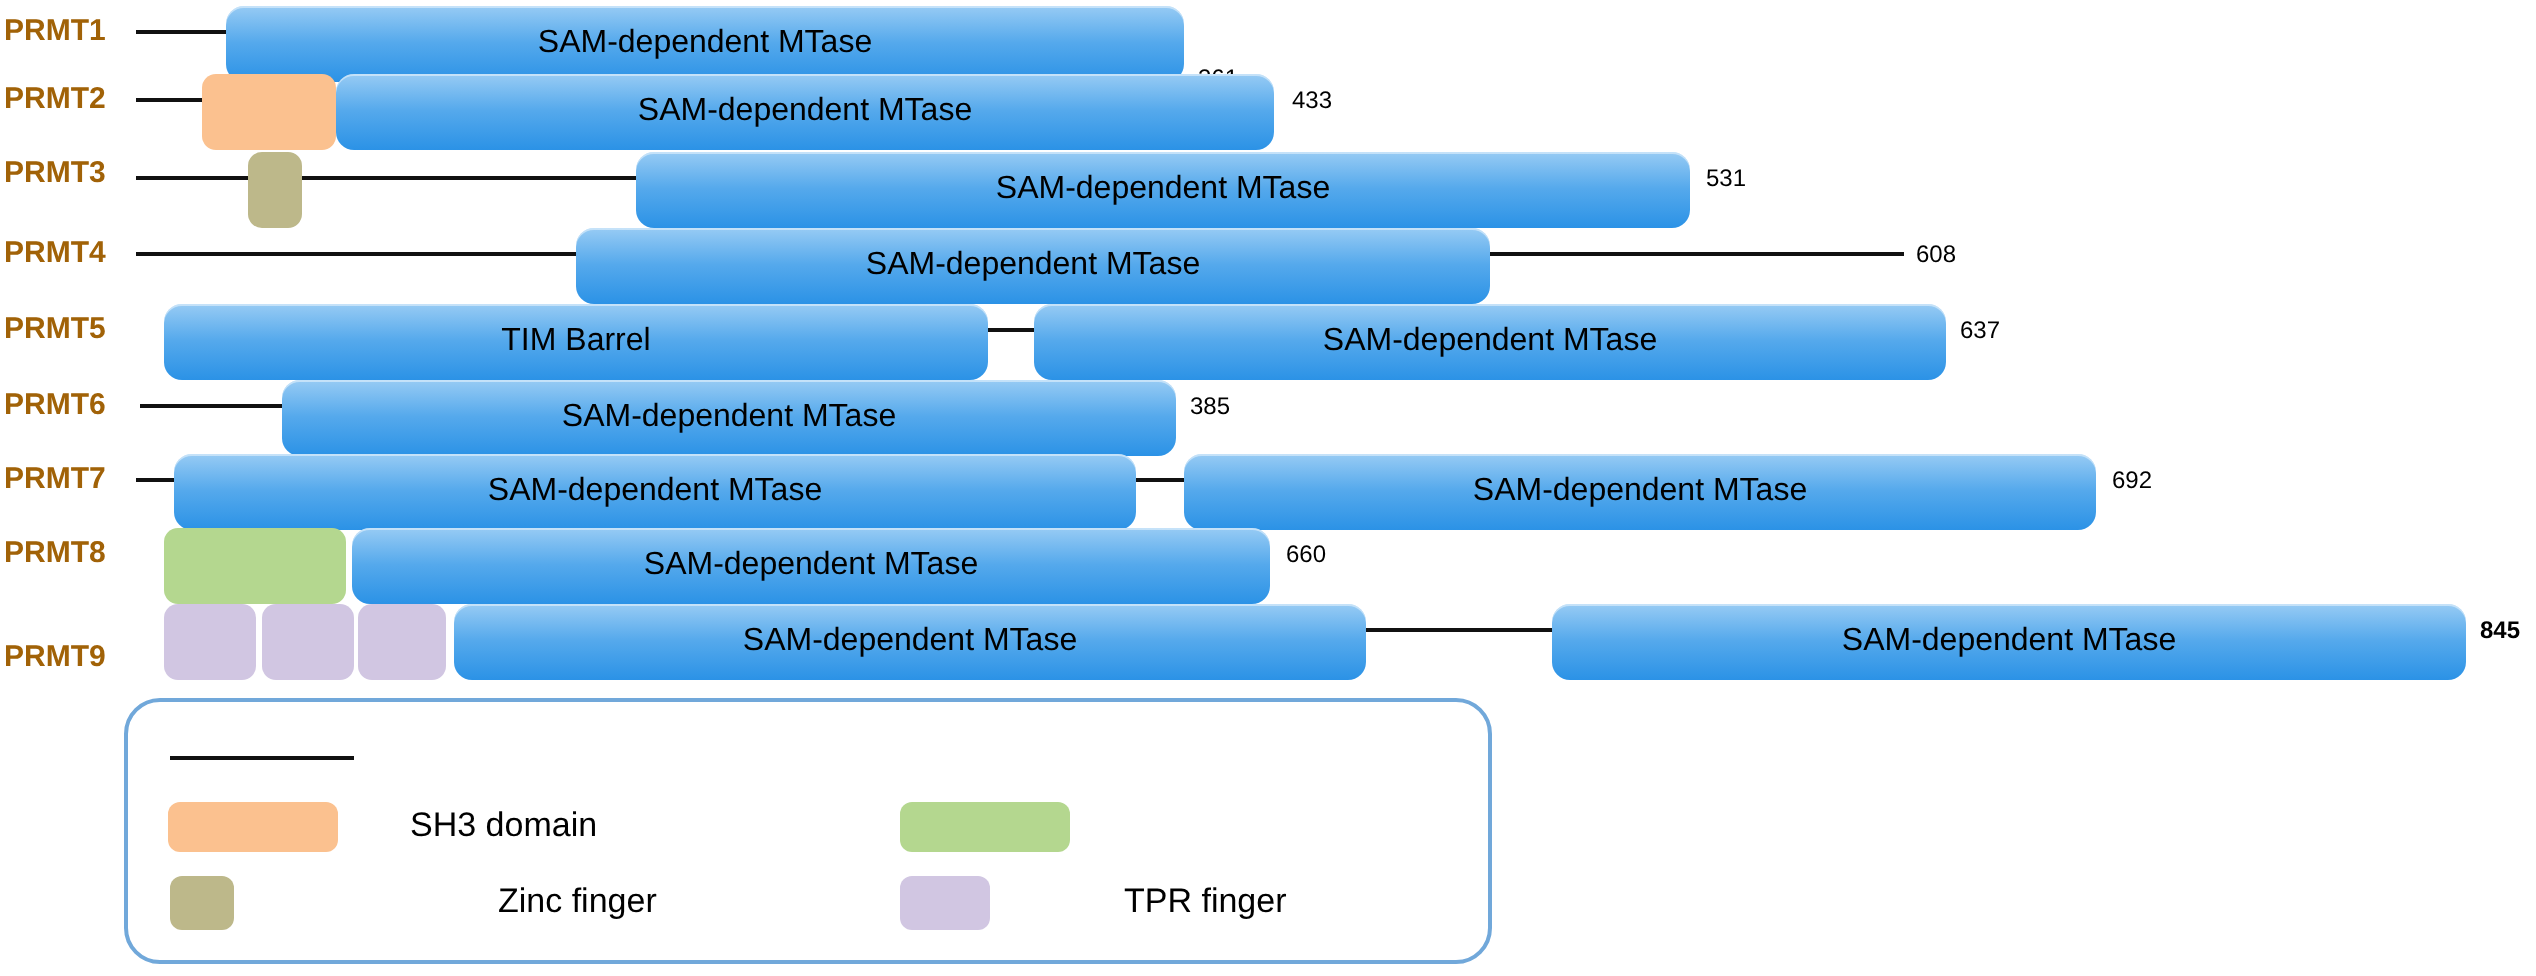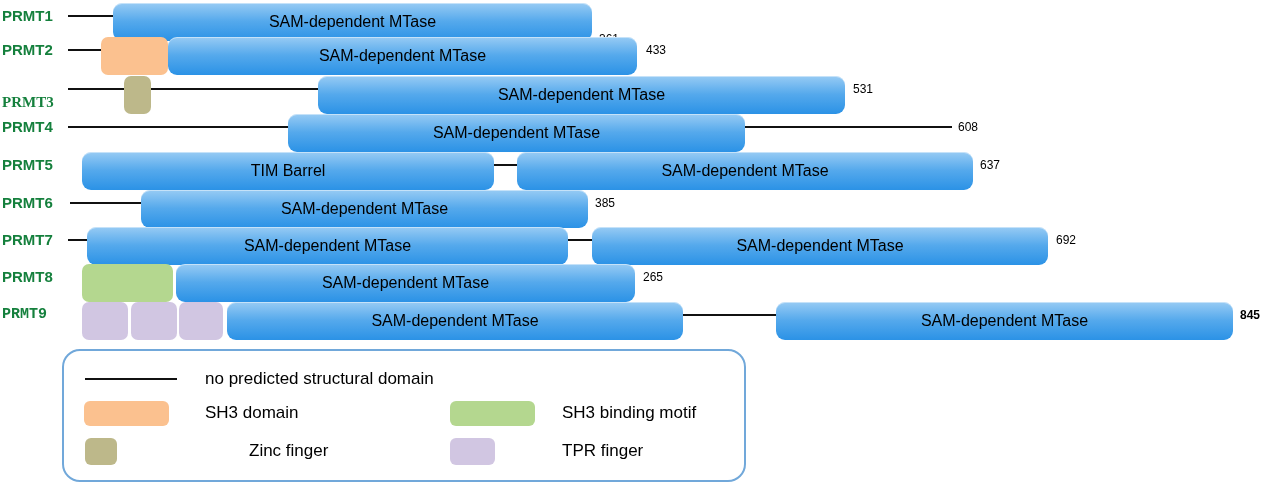--- a/index.html
+++ b/index.html
@@ -5,21 +5,21 @@
   html,body{margin:0;padding:0;background:#fff;}
   #canvas{
     position:relative;
     width:1268px;height:488px;
     background:#fff;
     font-family:"Liberation Sans", sans-serif;
     overflow:hidden;
   }
   .protein-label{
     position:absolute;left:2px;width:62px;
-    font-size:15px;font-weight:bold;color:#15803d;
+    font-size:15px;font-weight:bold;color:#a16207;
     line-height:26px;
   }
   .linker{
     position:absolute;height:2px;background:#111;
   }
   .dombox{
     position:absolute;height:38px;
     display:flex;align-items:center;justify-content:center;
     font-size:16px;color:#000;white-space:nowrap;
     box-sizing:border-box;
@@ -54,21 +54,21 @@
   <div id="rows-layer">
       <div class="protein-label" style="top: 3px;">PRMT1</div>
       <div class="linker" style="left: 68px; width: 45px; top: 15px; background: rgb(17, 17, 17);"></div>
       <div class="dombox mtase" style="left: 113px; width: 479px; top: 3px; background: linear-gradient(rgb(151, 203, 244) 0%, rgb(85, 169, 236) 48%, rgb(43, 146, 230) 100%);">SAM-dependent MTase</div>
       <div class="residue-count" style="left: 599px; top: 3px; margin-top: 23px;">361</div>
       <div class="protein-label" style="top: 37px;">PRMT2</div>
       <div class="linker" style="left: 68px; width: 33px; top: 49px; background: rgb(17, 17, 17);"></div>
       <div class="dombox small" style="left: 101px; width: 67px; top: 37px; background: rgb(251, 193, 143);"></div>
       <div class="dombox mtase" style="left: 168px; width: 469px; top: 37px; background: linear-gradient(rgb(151, 203, 244) 0%, rgb(85, 169, 236) 48%, rgb(43, 146, 230) 100%);">SAM-dependent MTase</div>
       <div class="residue-count" style="left: 646px; top: 37px;">433</div>
-      <div class="protein-label" style="top: 89px; font-family: Liberation Serif, serif;">PRMT3</div>
+      <div class="protein-label" style="top: 74px;">PRMT3</div>
       <div class="linker" style="left: 68px; width: 56px; top: 88px; background: rgb(17, 17, 17);"></div>
       <div class="dombox small" style="left: 124px; width: 27px; top: 76px; background: rgb(189, 184, 138);"></div>
       <div class="linker" style="left: 151px; width: 167px; top: 88px; background: rgb(17, 17, 17);"></div>
       <div class="dombox mtase" style="left: 318px; width: 527px; top: 76px; background: linear-gradient(rgb(151, 203, 244) 0%, rgb(85, 169, 236) 48%, rgb(43, 146, 230) 100%);">SAM-dependent MTase</div>
       <div class="residue-count" style="left: 853px; top: 76px;">531</div>
       <div class="protein-label" style="top: 114px;">PRMT4</div>
       <div class="linker" style="left: 68px; width: 220px; top: 126px; background: rgb(17, 17, 17);"></div>
       <div class="dombox mtase" style="left: 288px; width: 457px; top: 114px; background: linear-gradient(rgb(151, 203, 244) 0%, rgb(85, 169, 236) 48%, rgb(43, 146, 230) 100%);">SAM-dependent MTase</div>
       <div class="linker" style="left: 745px; width: 207px; top: 126px; background: rgb(17, 17, 17);"></div>
       <div class="residue-count" style="left: 958px; top: 114px; text-align: right;">608</div>
@@ -83,35 +83,33 @@
       <div class="residue-count" style="left: 595px; top: 190px;">385</div>
       <div class="protein-label" style="top: 227px;">PRMT7</div>
       <div class="linker" style="left: 68px; width: 19px; top: 239px; background: rgb(17, 17, 17);"></div>
       <div class="dombox mtase" style="left: 87px; width: 481px; top: 227px; background: linear-gradient(rgb(151, 203, 244) 0%, rgb(85, 169, 236) 48%, rgb(43, 146, 230) 100%);">SAM-dependent MTase</div>
       <div class="linker" style="left: 568px; width: 24px; top: 239px; background: rgb(17, 17, 17);"></div>
       <div class="dombox mtase" style="left: 592px; width: 456px; top: 227px; background: linear-gradient(rgb(151, 203, 244) 0%, rgb(85, 169, 236) 48%, rgb(43, 146, 230) 100%);">SAM-dependent MTase</div>
       <div class="residue-count" style="left: 1056px; top: 227px;">692</div>
       <div class="protein-label" style="top: 264px;">PRMT8</div>
       <div class="dombox small" style="left: 82px; width: 91px; top: 264px; background: rgb(180, 215, 143);"></div>
       <div class="dombox mtase" style="left: 176px; width: 459px; top: 264px; background: linear-gradient(rgb(151, 203, 244) 0%, rgb(85, 169, 236) 48%, rgb(43, 146, 230) 100%);">SAM-dependent MTase</div>
-      <div class="residue-count" style="left: 643px; top: 264px;">265</div>
-      <div class="protein-label" style="top: 302px; font-family: Liberation Mono, monospace;">PRMT9</div>
+      <div class="residue-count" style="left: 643px; top: 264px;">660</div>
+      <div class="protein-label" style="top: 316px;">PRMT9</div>
       <div class="dombox small" style="left: 82px; width: 46px; top: 302px; background: rgb(209, 198, 226);"></div>
       <div class="dombox small" style="left: 131px; width: 46px; top: 302px; background: rgb(209, 198, 226);"></div>
       <div class="dombox small" style="left: 179px; width: 44px; top: 302px; background: rgb(209, 198, 226);"></div>
       <div class="dombox mtase" style="left: 227px; width: 456px; top: 302px; background: linear-gradient(rgb(151, 203, 244) 0%, rgb(85, 169, 236) 48%, rgb(43, 146, 230) 100%);">SAM-dependent MTase</div>
       <div class="linker" style="left: 683px; width: 93px; top: 314px; background: rgb(17, 17, 17);"></div>
       <div class="dombox mtase" style="left: 776px; width: 457px; top: 302px; background: linear-gradient(rgb(151, 203, 244) 0%, rgb(85, 169, 236) 48%, rgb(43, 146, 230) 100%);">SAM-dependent MTase</div>
       <div class="residue-count" style="left: 1240px; top: 302px; font-weight: bold;">845</div>
     </div>
   <div id="legend" style="left: 62px; top: 349px; width: 684px; height: 133px; border: 2px solid rgb(113, 168, 218);">
       <div class="legend-swatch" style="left: 21px; top: 27px; width: 92px; height: 2px; background: rgb(17, 17, 17);"></div>
-      <div class="legend-label" style="left: 141px; top: 28px;">no predicted structural domain</div>
       <div class="legend-swatch boxy" style="left: 20px; top: 50px; width: 85px; height: 25px; background: rgb(251, 193, 143);"></div>
       <div class="legend-label" style="left: 141px; top: 62px;">SH3 domain</div>
       <div class="legend-swatch boxy" style="left: 21px; top: 87px; width: 32px; height: 27px; background: rgb(189, 184, 138);"></div>
       <div class="legend-label" style="left: 157px; top: 100px; margin-left: 28px;">Zinc finger</div>
       <div class="legend-swatch boxy" style="left: 386px; top: 50px; width: 85px; height: 25px; background: rgb(180, 215, 143);"></div>
-      <div class="legend-label" style="left: 498px; top: 62px;">SH3 binding motif</div>
       <div class="legend-swatch boxy" style="left: 386px; top: 87px; width: 45px; height: 27px; background: rgb(209, 198, 226);"></div>
       <div class="legend-label" style="left: 498px; top: 100px;">TPR finger</div>
     </div>
 </div>
 
 </body></html>

